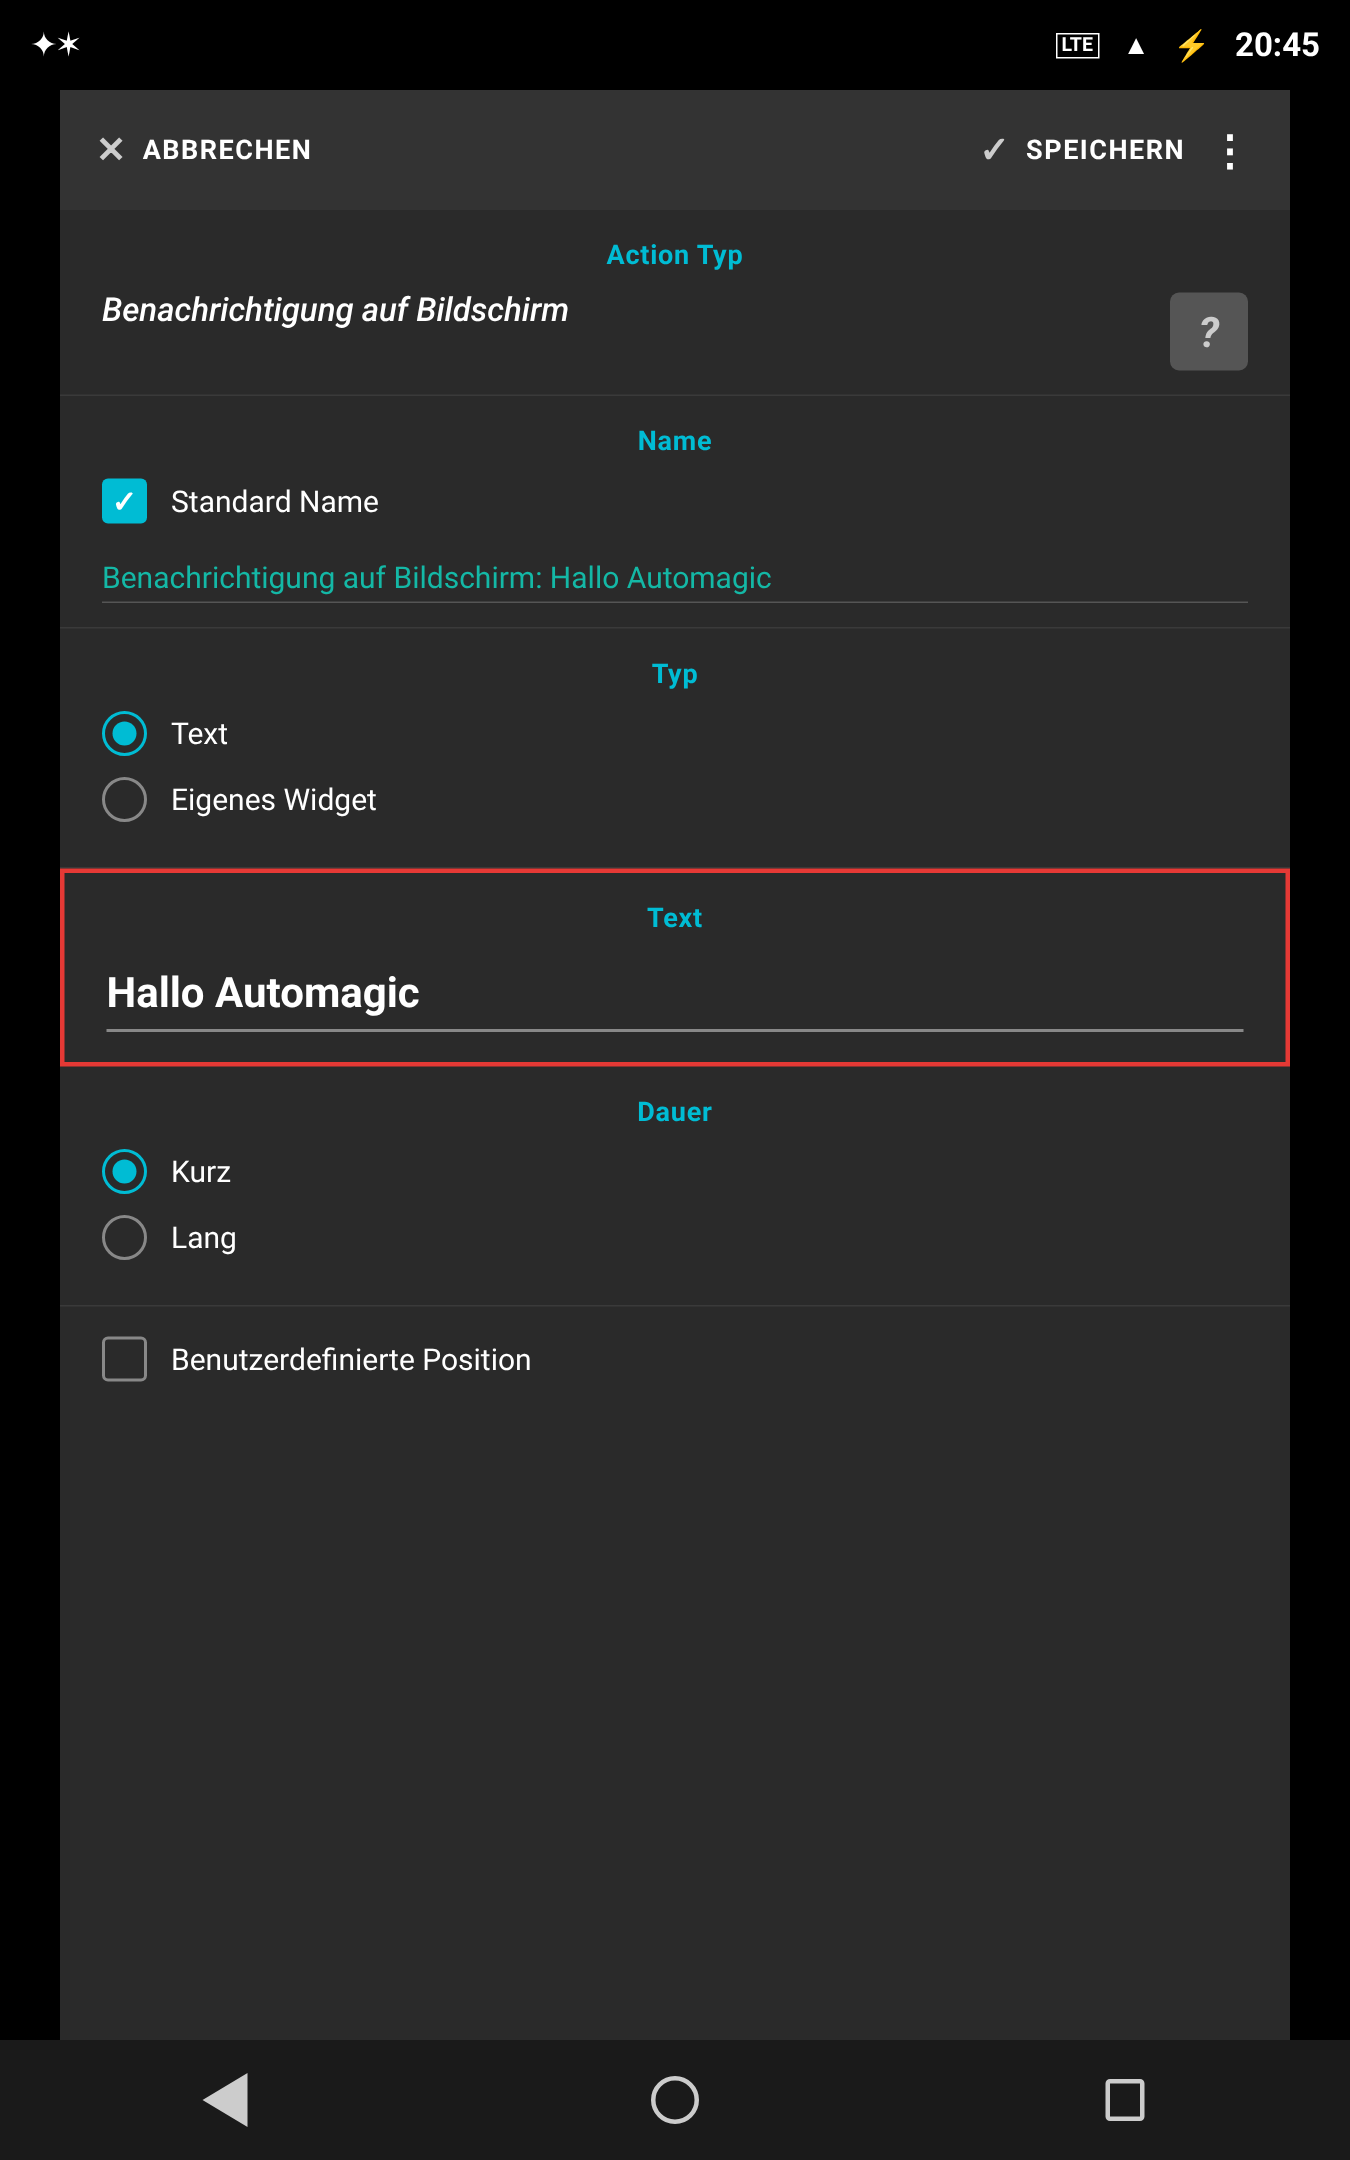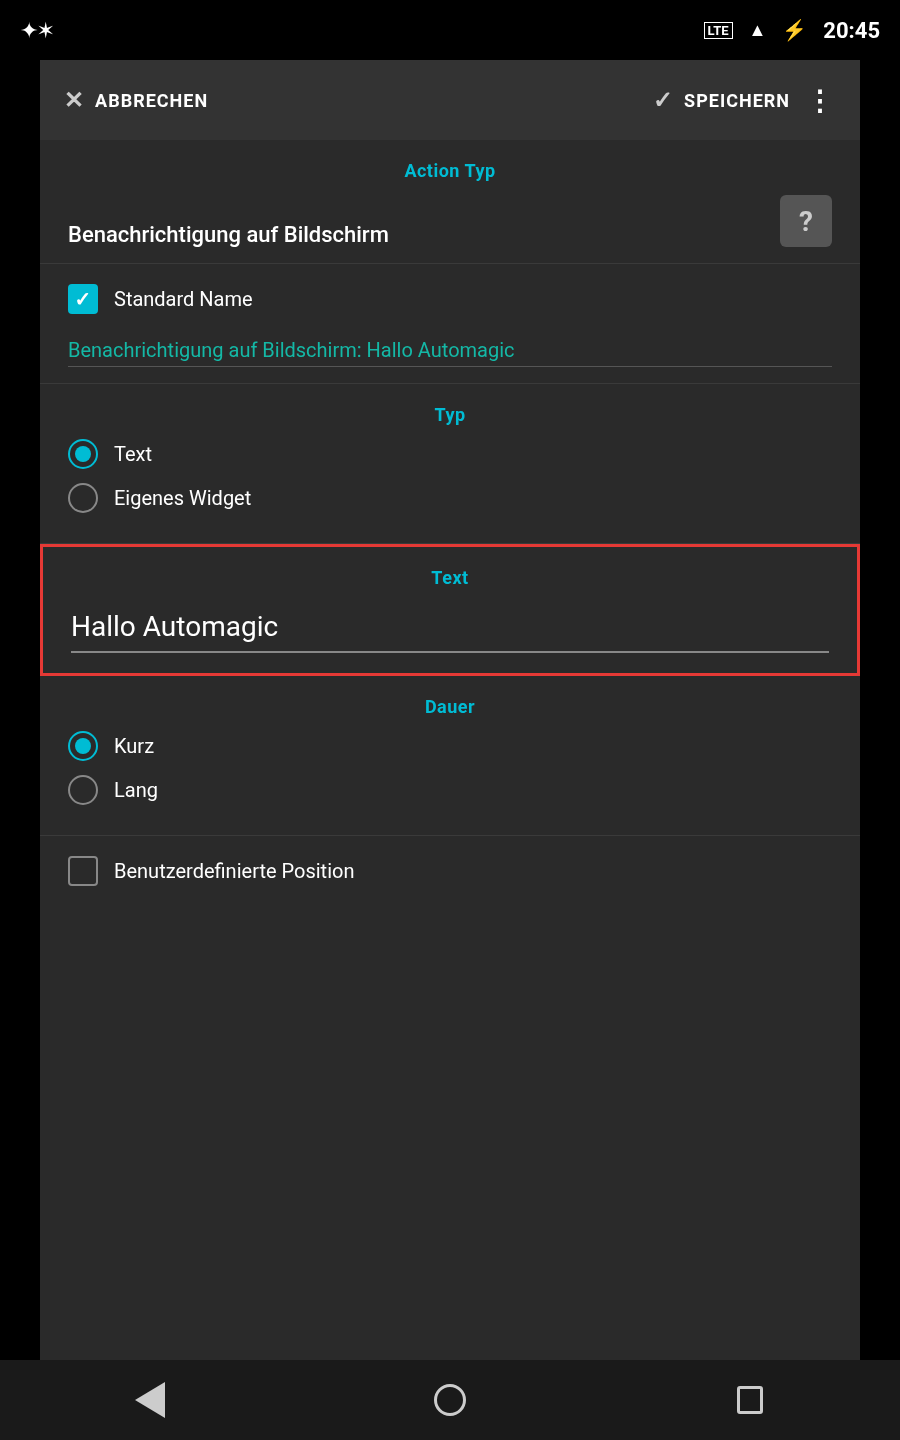--- a/index.html
+++ b/index.html
@@ -120,22 +120,23 @@
       font-size: 18px;
       font-weight: bold;
       margin-bottom: 14px;
       letter-spacing: 0.5px;
       text-align: center;
     }
 
     
     .action-typ-row {
       display: flex;
-      align-items: flex-end;
+      align-items: flex-start;
       justify-content: space-between;
+      font-style: italic;
     }
     .action-typ-text {
       color: #fff;
       font-size: 22px;
       font-weight: 500;
     }
     .help-btn {
       width: 52px;
       height: 52px;
       background: #555;
@@ -238,21 +239,21 @@
     
     .text-section-highlighted {
       padding: 20px 28px 20px 28px;
       border: 3px solid #e53935;
       margin: 0;
       background: #2a2a2a;
     }
     .text-input-value {
       color: #fff;
       font-size: 28px;
-      font-weight: 400;
+      font-weight: 700;
       padding: 8px 0 8px 0;
       border-bottom: 2px solid #888;
       min-height: 50px;
     }
 
     
     .bottom-nav {
       position: absolute;
       bottom: 0;
       left: 0;
@@ -328,20 +329,21 @@
     <div class="section-label">Action Typ</div>
     <div class="action-typ-row">
       <span class="action-typ-text">Benachrichtigung auf Bildschirm</span>
       <div class="help-btn">
         <span>?</span>
       </div>
     </div>
   </div>
 
   <div class="section">
+    <div class="section-label">Name</div>
     <div class="checkbox-row">
       <div class="checkbox-box">
         <span>✓</span>
       </div>
       <span class="checkbox-label">Standard Name</span>
     </div>
     <div class="name-placeholder">Benachrichtigung auf Bildschirm: Hallo Automagic</div>
   </div>
 
   <div class="section">

